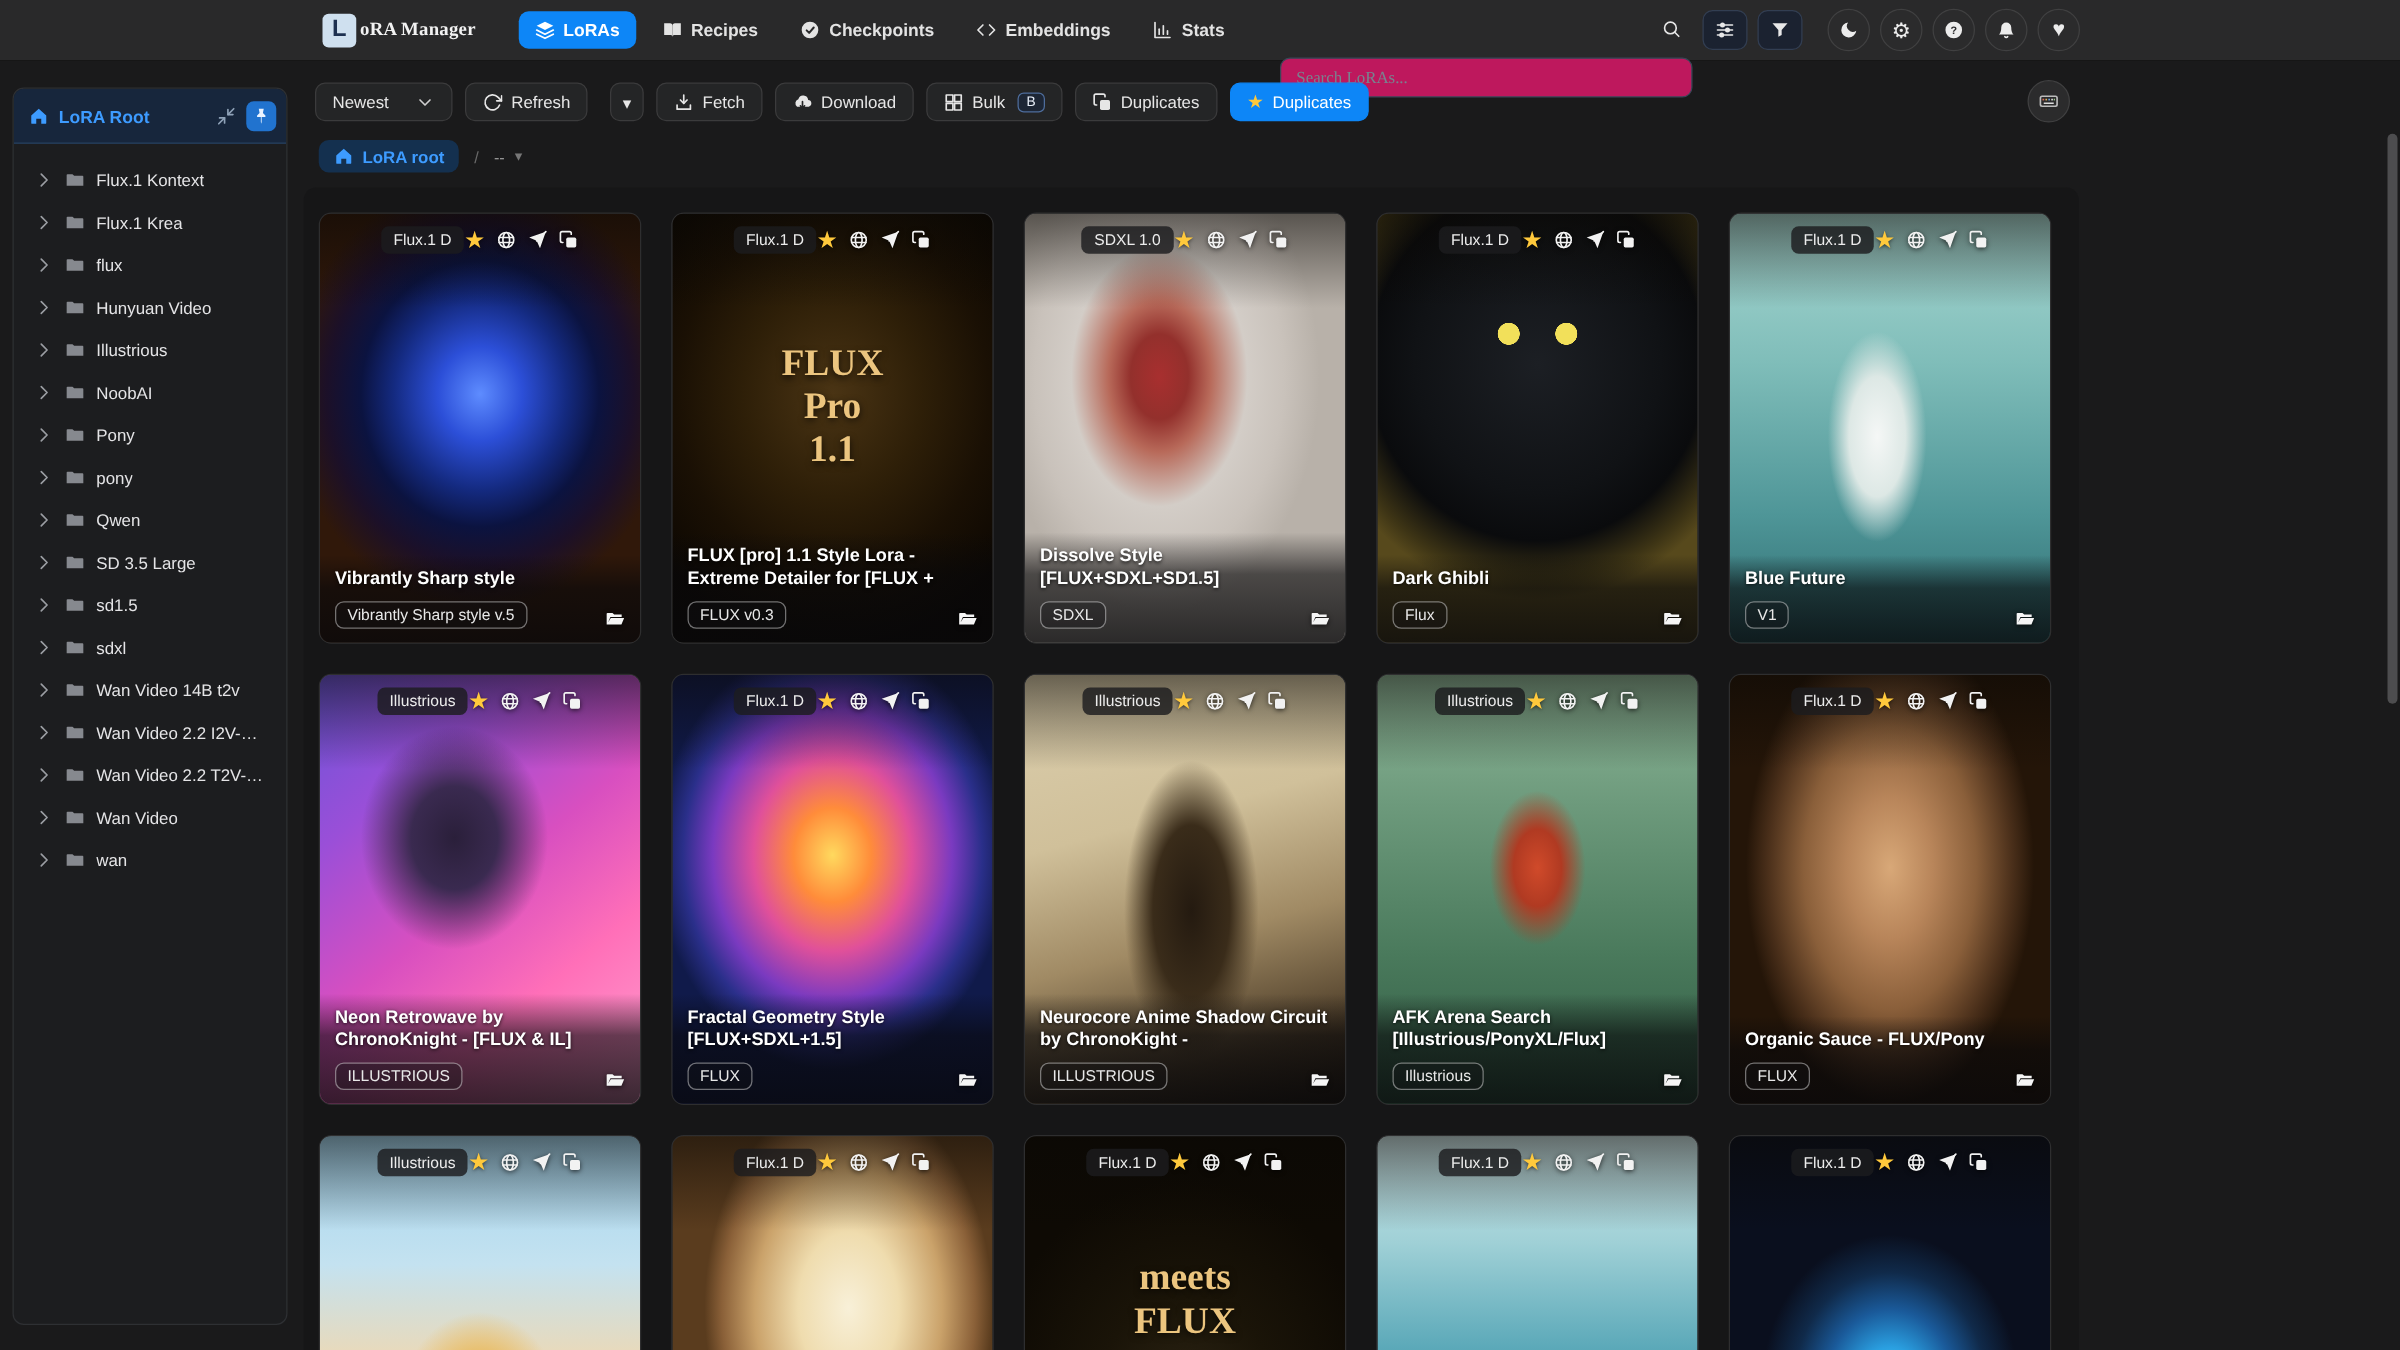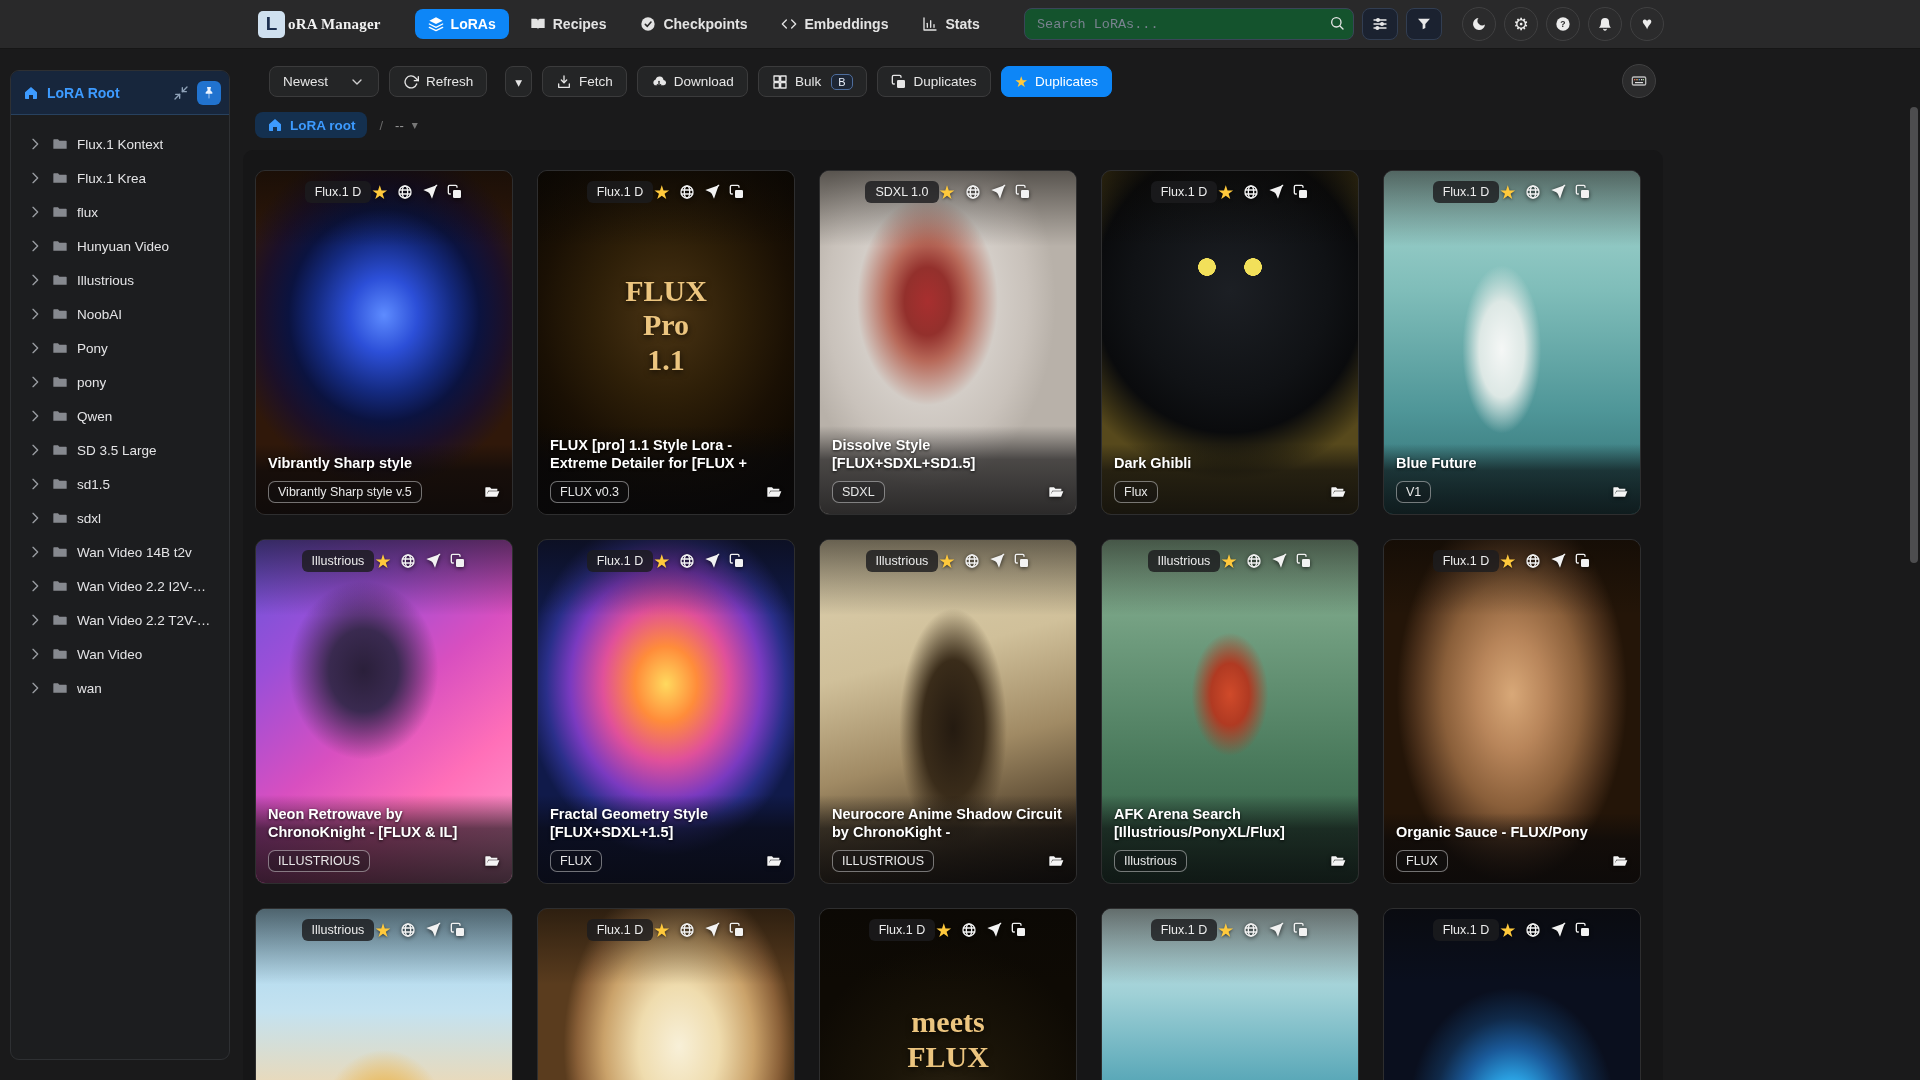--- a/index.html
+++ b/index.html
@@ -12,23 +12,23 @@
   .logo { display:flex; align-items:center; gap:3px; }
   .logo-box { width:27px; height:27px; background:#cfe0ef; color:#1d3050; border-radius:5px;
               font-weight:bold; font-size:19px; display:flex; align-items:center; justify-content:center; }
   .logo-rest { font-weight:bold; font-size:15px; color:#f2f2f2; letter-spacing:.2px;font-family:Liberation Serif, serif; }
   .tabs { display:flex; align-items:center; gap:8px; margin-left:34px; }
   .tab { display:flex; align-items:center; gap:7px; padding:7px 13px; border-radius:8px;
          font-size:14px; font-weight:bold; color:#e3e3e3; cursor:pointer; white-space:nowrap; }
   .tab.active { background:#0d86f7; color:#fff; }
   .nav-right { margin-left:auto; display:flex; align-items:center; gap:8px; }
   .searchbox { position:relative; width:330px; height:32px; }
-  .searchbox input { width:100%; height:100%; background:#14532d; border:1px solid #3a4658;
+  .searchbox input { width:100%; height:100%; background:#be185d; border:1px solid #3a4658;
                      border-radius:8px; color:#dfe5ee; font-size:13.5px; padding:0 34px 0 12px; outline:none;
-                     font-family:Liberation Mono, monospace; }
+                     font-family:Liberation Serif, serif;margin-top:38px; }
   .searchbox input::placeholder { color:#79828f; }
   .searchbox .ic { position:absolute; right:9px; top:7px; }
   .sq-btn { width:36px; height:32px; background:#1b2230; border:1px solid #323e52; border-radius:8px;
             display:flex; align-items:center; justify-content:center; cursor:pointer; color:#e8e8e8; }
   .circle-btn { width:34px; height:34px; border-radius:50%; border:1px solid #404041; background:#2b2b2c;
                 display:flex; align-items:center; justify-content:center; cursor:pointer; color:#ececec;
                 font-size:17px; }
   .circle-group { display:flex; gap:8px; margin-left:12px; }
 
   
@@ -41,21 +41,21 @@
   .sb-pin { width:24px; height:24px; background:#2173cf; border-radius:6px; display:flex;
             align-items:center; justify-content:center; color:#eaf3ff; cursor:pointer; }
   .tree { list-style:none; padding:12px 6px; }
   .tree li { display:flex; align-items:center; gap:9px; height:34px; padding:0 10px; border-radius:6px;
              cursor:pointer; }
   .tree .chev { color:#9a9da2; display:flex; }
   .tree .fold { color:#86898f; display:flex; }
   .flabel { font-size:13.5px; color:#e4e4e6; white-space:nowrap; overflow:hidden; text-overflow:ellipsis; }
 
   
-  .toolbar { position:absolute; left:269px; top:66px; display:flex; align-items:center; gap:10px; }
+  .toolbar { position:absolute; left:252px; top:66px; display:flex; align-items:center; gap:10px; }
   .tbtn { height:31px; display:inline-flex; align-items:center; gap:7px; background:#242526;
           border:1px solid #3b3b3c; border-radius:8px; padding:0 13px; font-size:13.5px; color:#e6e6e6;
           cursor:pointer; white-space:nowrap; }
   .tbtn.small { padding:0 9px; }
   .tbtn.primary { background:#0d86f7; border-color:#0d86f7; color:#fff; }
   .sort-caret { margin-left:14px; color:#cfcfcf; display:flex; }
   .kbd-badge { border:1px solid #4e6d9c; background:#1d2635; color:#e8eef8; font-size:11px;
                border-radius:5px; padding:1px 6px; margin-left:3px; }
   .split { display:flex; gap:18px; }
   .glyph-star { color:#ffc93c; font-size:15px; line-height:1; }
@@ -86,21 +86,21 @@
   .model-badge { background:rgba(28,28,30,.82); border-radius:6px; padding:4px 10px; font-size:12.5px;
                  color:#ececec; }
   .card-icons { display:flex; align-items:center; gap:9px; }
   .card-icons .star { color:#ffc93c; font-size:19px; line-height:1; text-shadow:0 1px 3px rgba(0,0,0,.6);
                       cursor:pointer; }
   .card-icons .ci { color:#f2f2f2; display:flex; cursor:pointer; filter:drop-shadow(0 1px 2px rgba(0,0,0,.7)); }
   .card-bottom { position:absolute; left:0; right:0; bottom:0; padding:10px 12px 11px 12px;
                  background:linear-gradient(180deg, rgba(8,8,10,0) 0%, rgba(8,8,10,.62) 38%, rgba(8,8,10,.8) 100%); }
   .card-title { font-size:14.5px; font-weight:bold; color:#fff; line-height:1.25; margin-bottom:9px;
                 text-shadow:0 1px 3px rgba(0,0,0,.8); }
-  .card-meta { display:flex; align-items:center; justify-content:space-between; }
+  .card-meta { display:flex; align-items:flex-end; justify-content:space-between; }
   .ver-badge { border:1px solid rgba(255,255,255,.42); background:rgba(20,20,22,.32); border-radius:7px;
                padding:3px 9px; font-size:12.5px; color:#e8e8e8; max-width:190px; white-space:nowrap;
                overflow:hidden; text-overflow:ellipsis; }
   .folder-open { color:#f5f5f5; display:flex; cursor:pointer; filter:drop-shadow(0 1px 2px rgba(0,0,0,.7)); }
 
   
   .scroll-thumb { position:absolute; right:2px; top:107px; width:8px; height:456px; background:#4d4d4f;
                   border-radius:4px; cursor:pointer; }
 
   .ic { display:block; }

